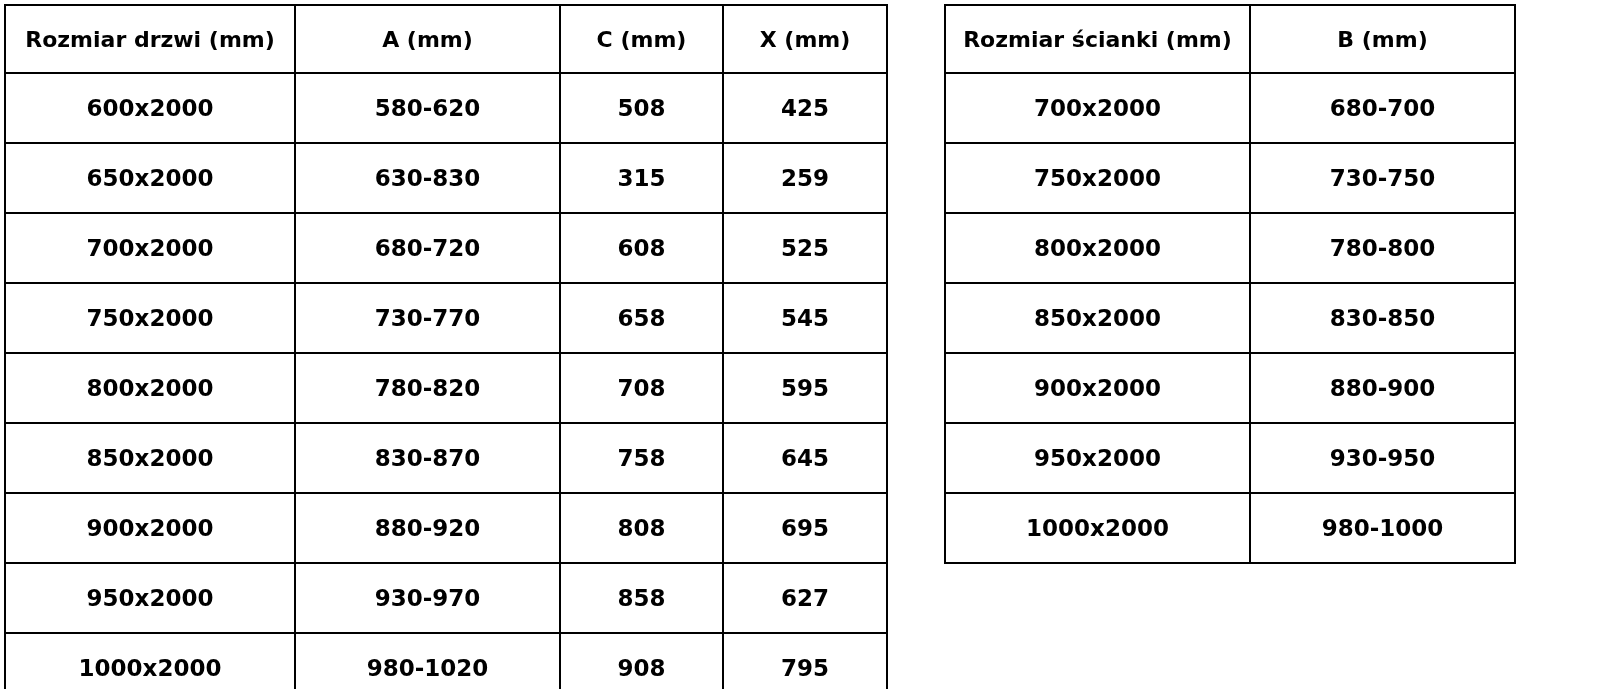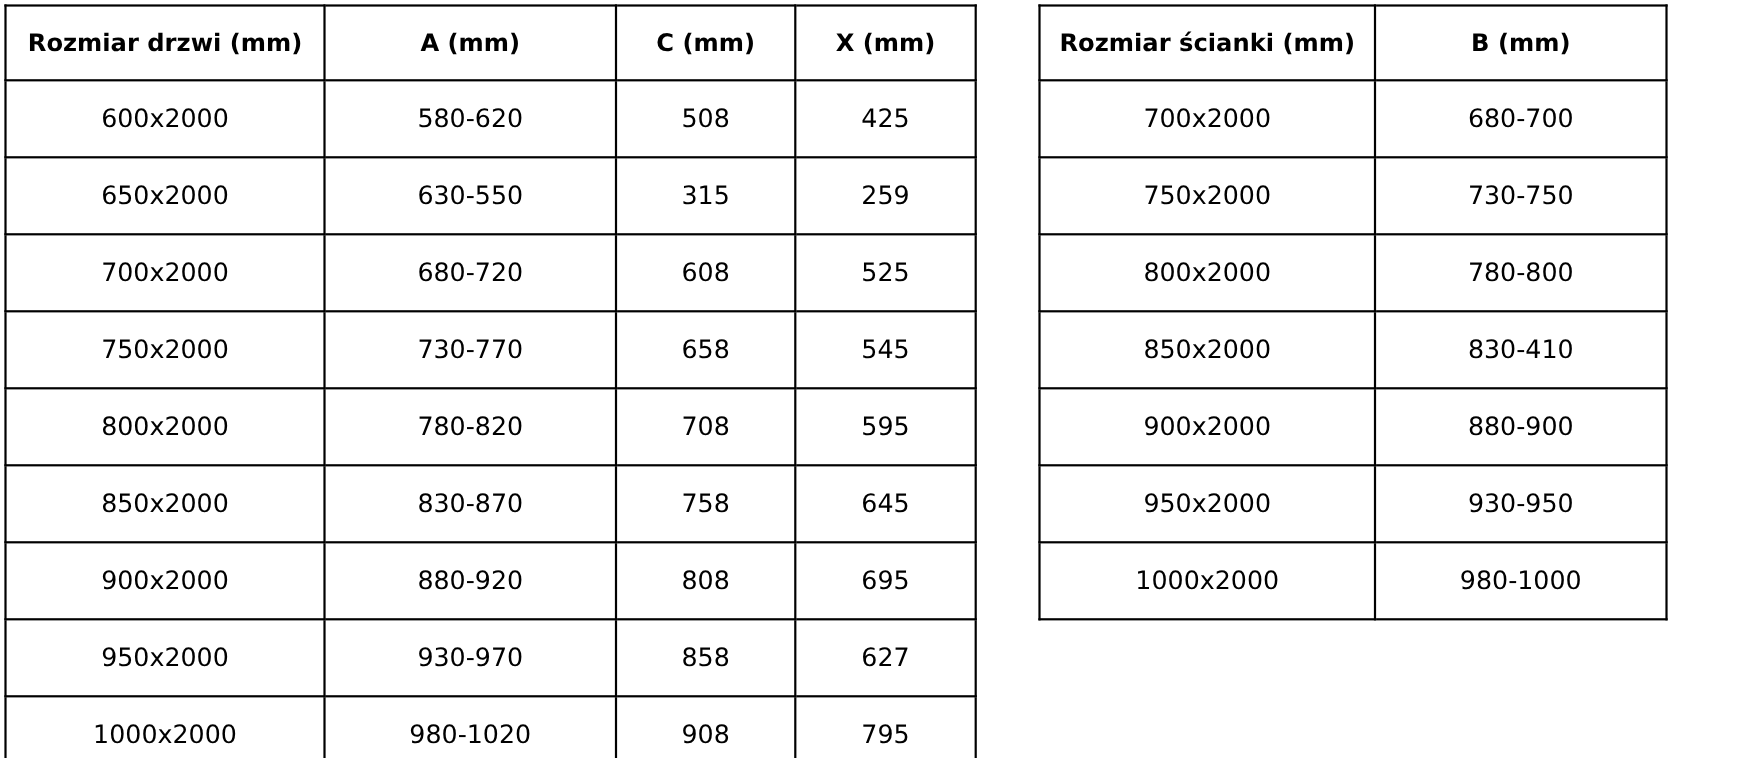--- a/index.html
+++ b/index.html
@@ -33,21 +33,21 @@
     color: #000000;
     padding: 0;
     background: #ffffff;
   }
   table.spec th {
     font-weight: bold;
     height: 66px;
     font-size: 22px;
   }
   table.spec td {
-    font-weight: normal;
+    font-weight: bold;
     height: 68px;
   }
 
   
   #doors-table {
     left: 4px;
     top: 4px;
   }
   #doors-table .col-size   { width: 290px; }
   #doors-table .col-a      { width: 265px; }
@@ -84,21 +84,21 @@
     </thead>
     <tbody>
       <tr>
         <td>600x2000</td>
         <td>580-620</td>
         <td>508</td>
         <td>425</td>
       </tr>
       <tr>
         <td>650x2000</td>
-        <td>630-550</td>
+        <td>630-830</td>
         <td>315</td>
         <td>259</td>
       </tr>
       <tr>
         <td>700x2000</td>
         <td>680-720</td>
         <td>608</td>
         <td>525</td>
       </tr>
       <tr>
@@ -159,21 +159,21 @@
       <tr>
         <td>750x2000</td>
         <td>730-750</td>
       </tr>
       <tr>
         <td>800x2000</td>
         <td>780-800</td>
       </tr>
       <tr>
         <td>850x2000</td>
-        <td>830-410</td>
+        <td>830-850</td>
       </tr>
       <tr>
         <td>900x2000</td>
         <td>880-900</td>
       </tr>
       <tr>
         <td>950x2000</td>
         <td>930-950</td>
       </tr>
       <tr>

